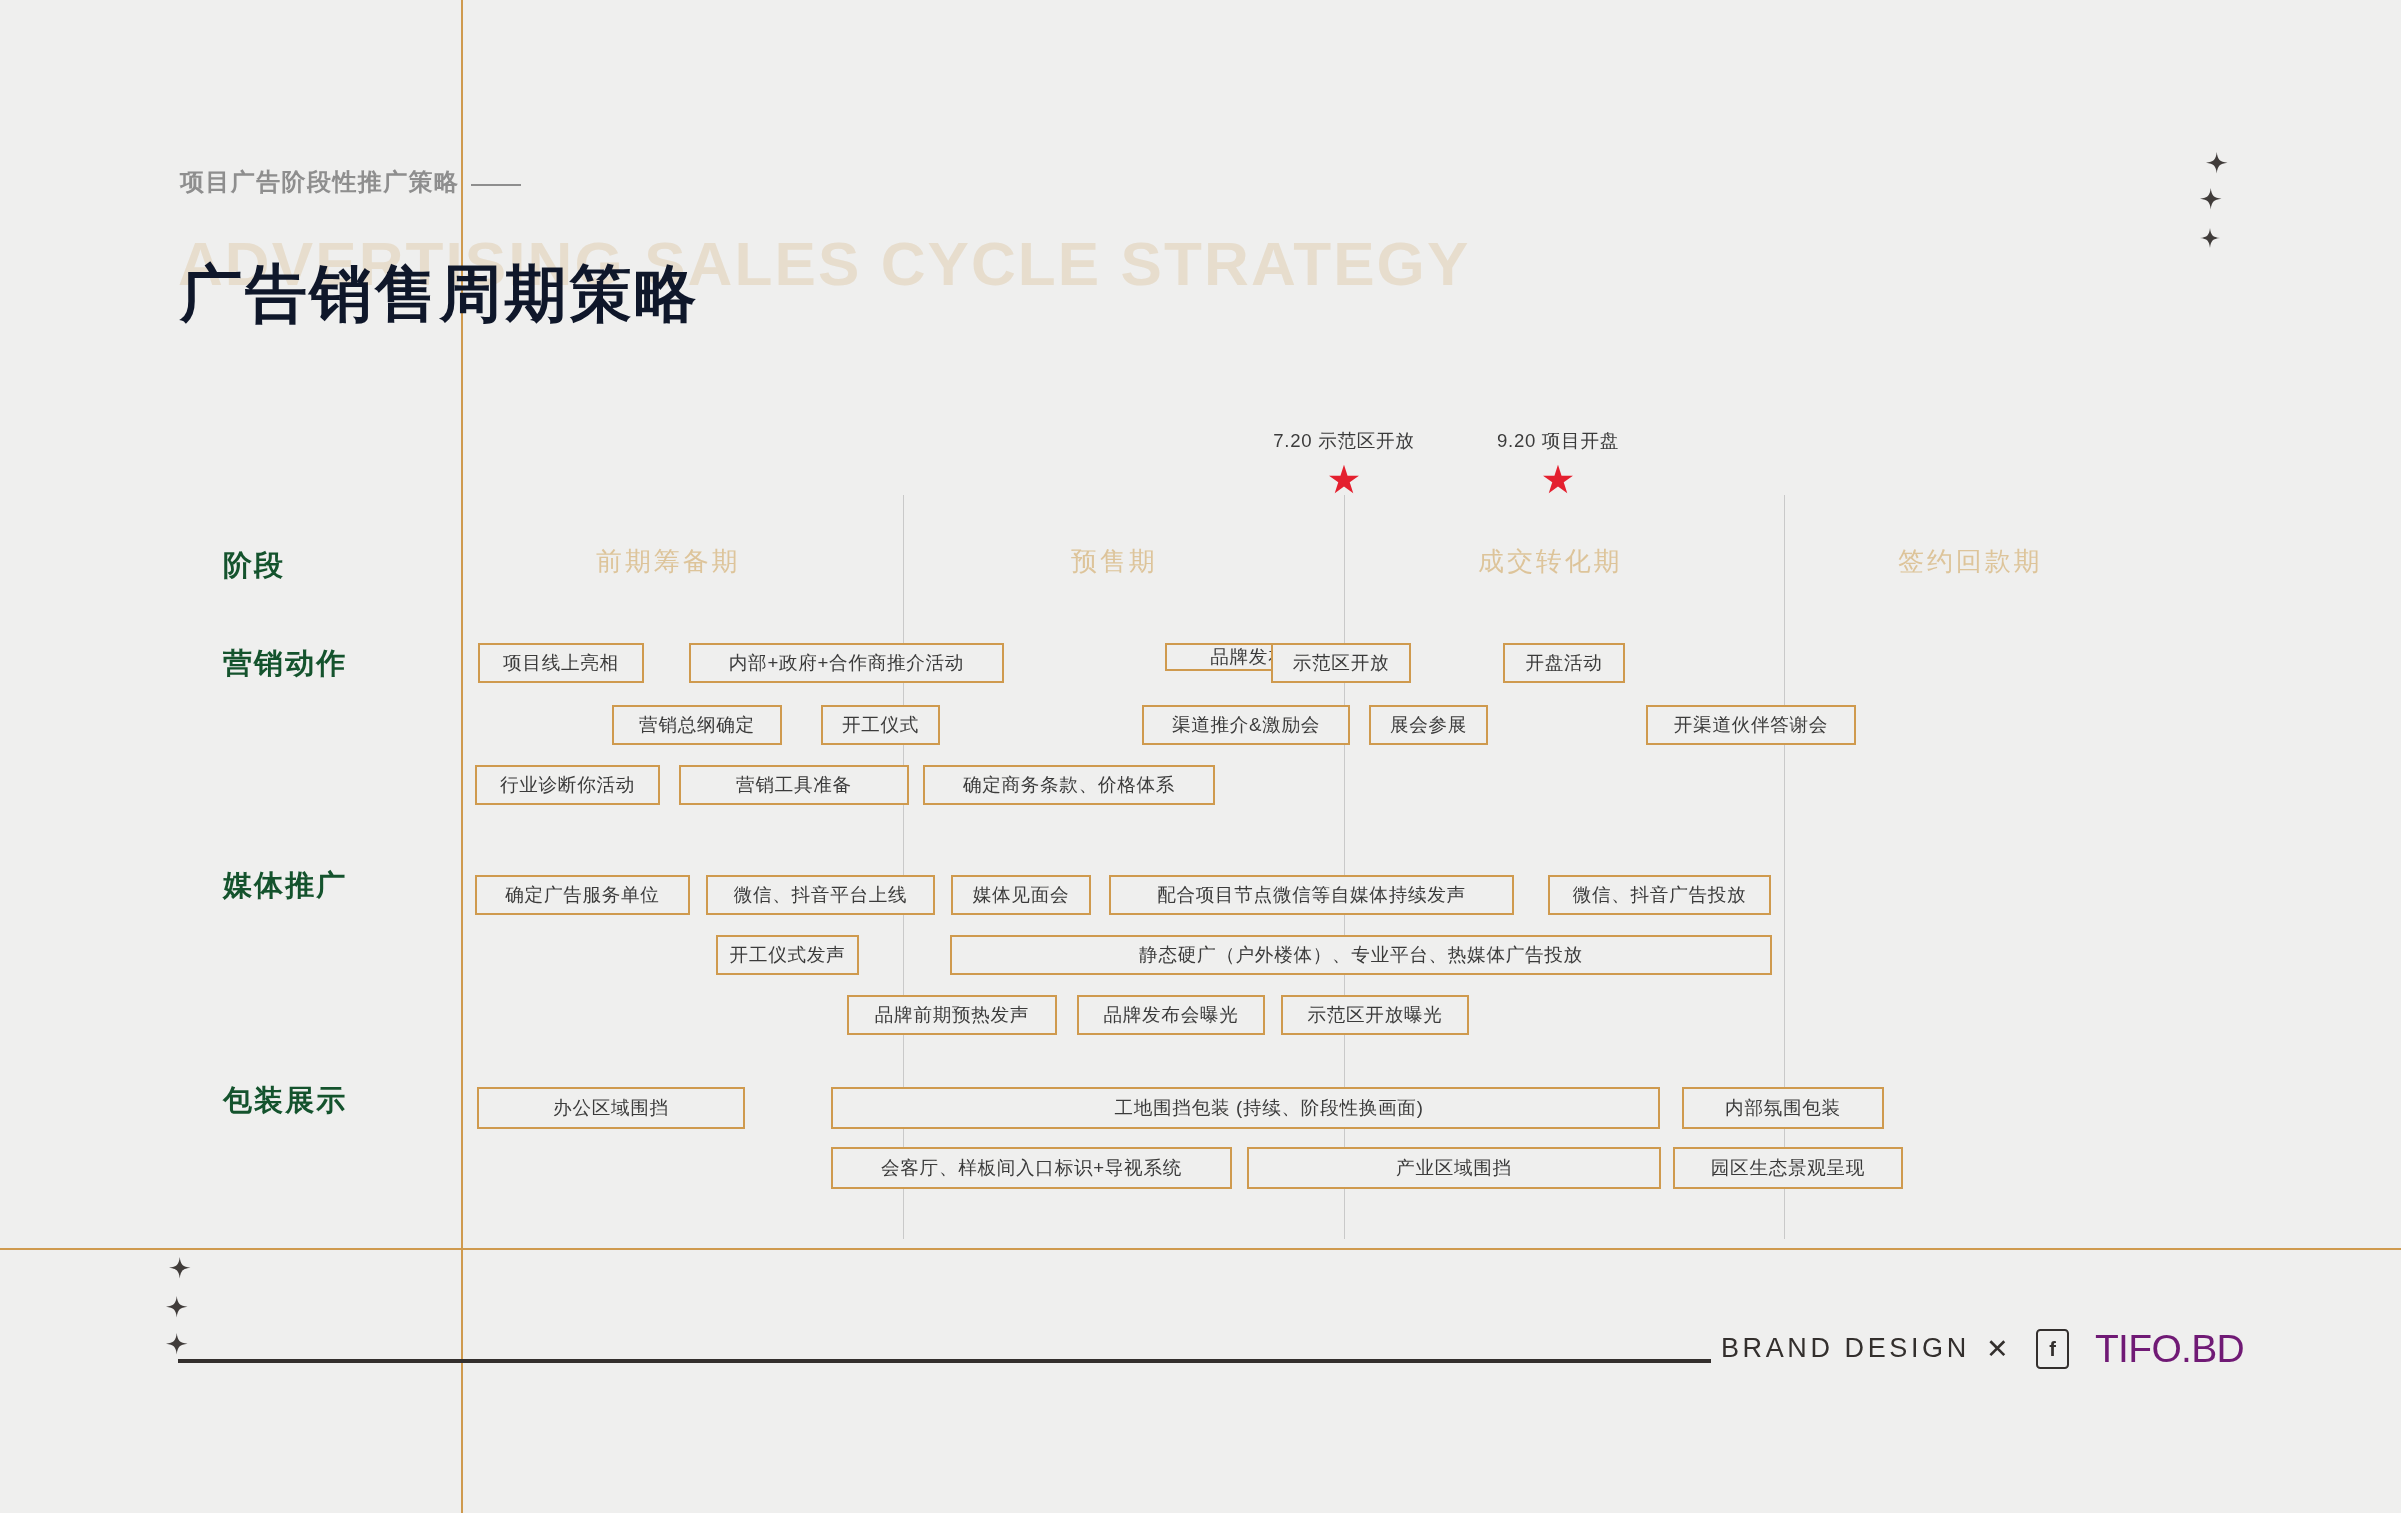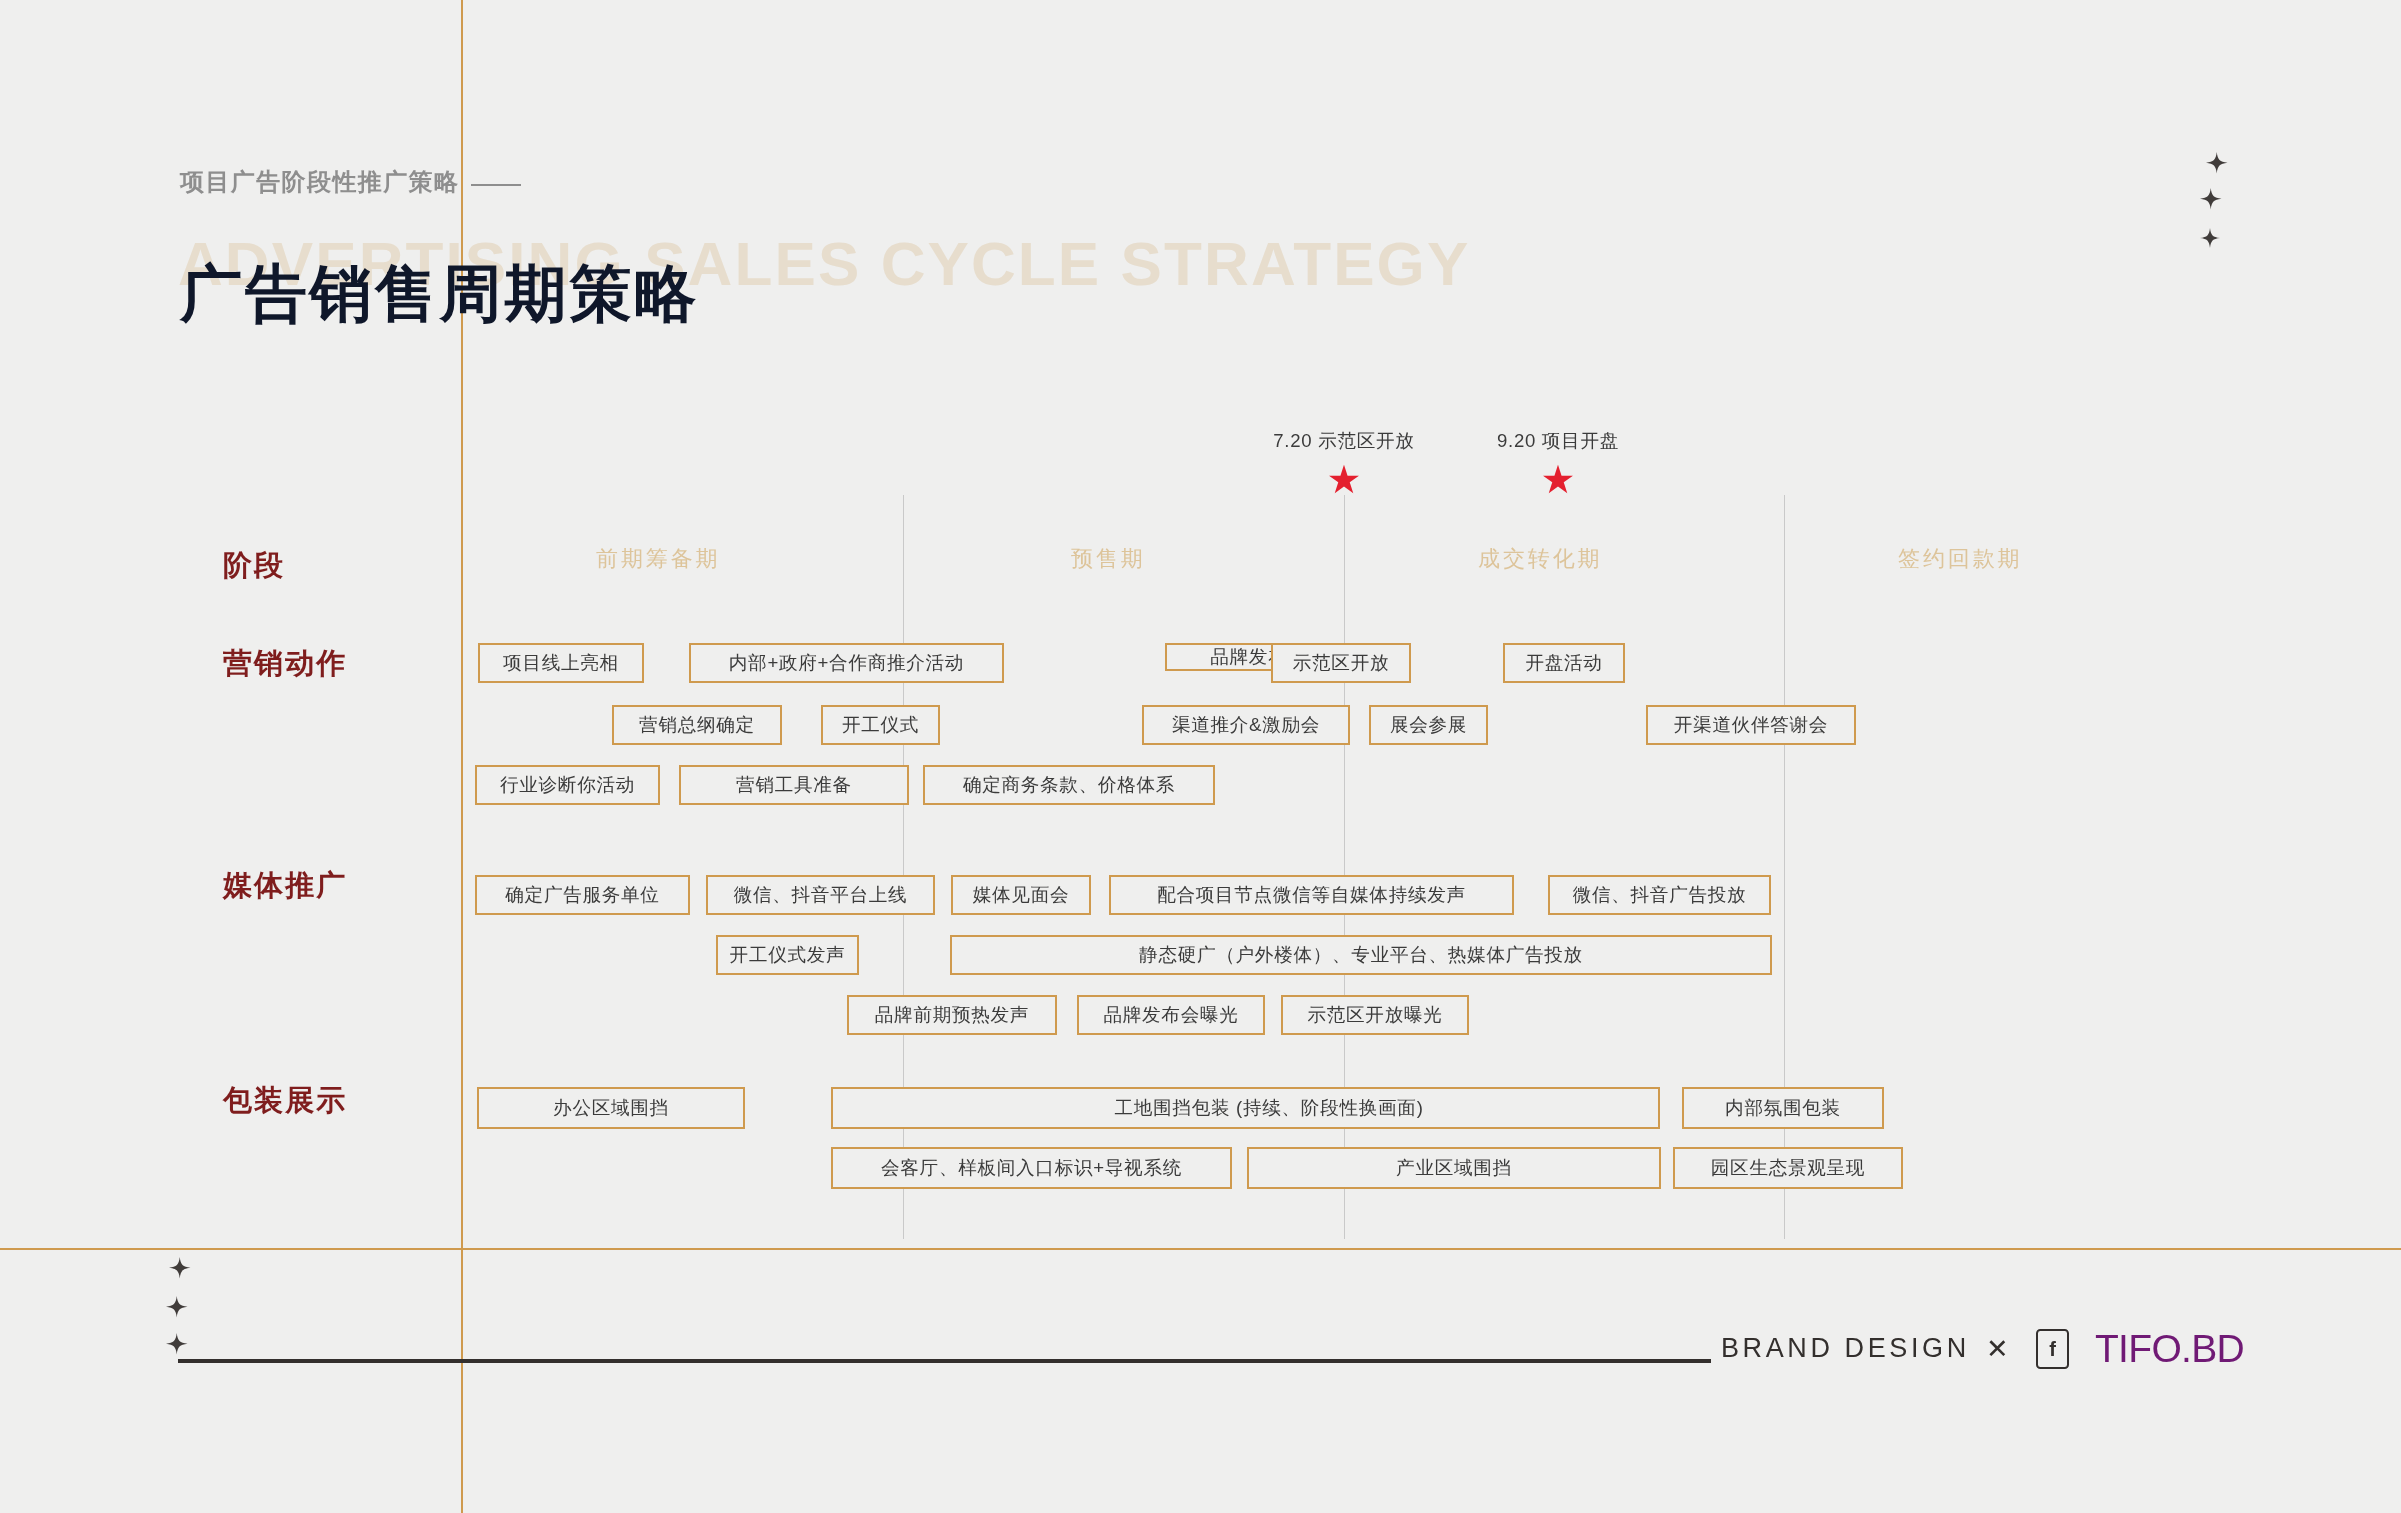--- a/index.html
+++ b/index.html
@@ -28,24 +28,24 @@
 
   
   .gridline{position:absolute;width:1.4px;background:#c9c9c9;top:495px;height:744px;}
 
   
   .ms{position:absolute;text-align:center;}
   .ms .mslabel{font-size:18.6px;color:#3b3b3b;white-space:nowrap;letter-spacing:0.7px;}
   .ms .star{font-size:39px;line-height:39px;color:#e4202f;margin-top:5.7px;}
 
   
-  .rowtitle{position:absolute;left:223px;font-size:29px;font-weight:700;letter-spacing:2.1px;color:#7f1d1d;white-space:nowrap;}
+  .rowtitle{position:absolute;left:223px;font-size:29px;font-weight:700;letter-spacing:2.1px;color:#14532d;white-space:nowrap;}
 
   
-  .phase{position:absolute;top:544px;font-size:22px;color:#ddc49a;letter-spacing:2.9px;white-space:nowrap;}
+  .phase{position:absolute;top:544px;font-size:26px;color:#ddc49a;letter-spacing:2.9px;white-space:nowrap;}
 
   
   .box{
     position:absolute;box-sizing:border-box;
     border:2.1px solid #cf9a4e;background:#efefee;
     display:flex;align-items:center;justify-content:center;
     font-size:18.6px;color:#3b3b3b;letter-spacing:0.7px;white-space:nowrap;
   }
 
   

